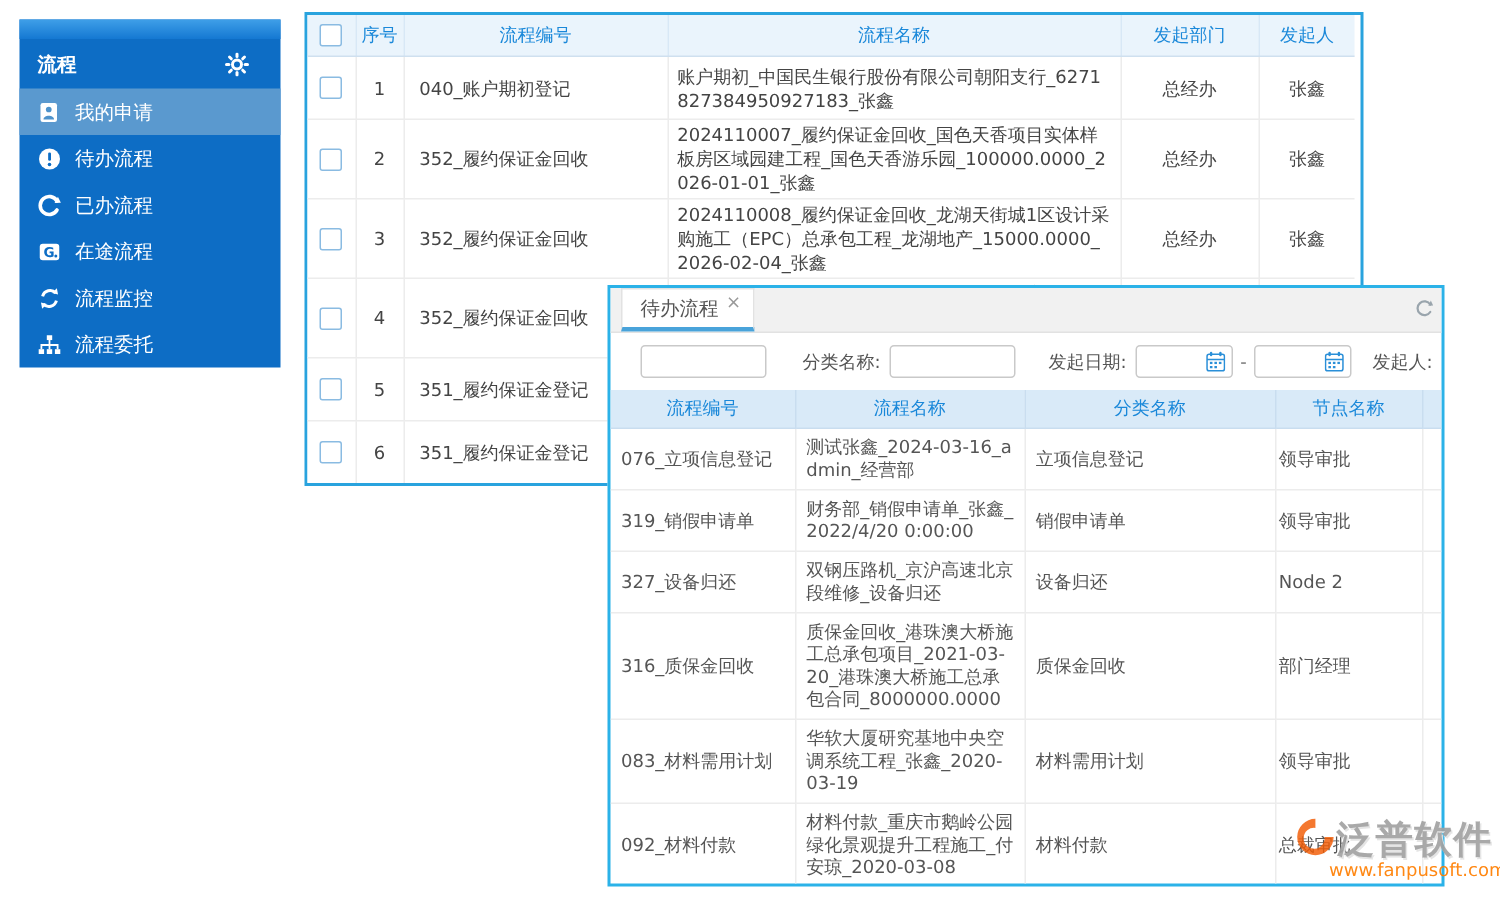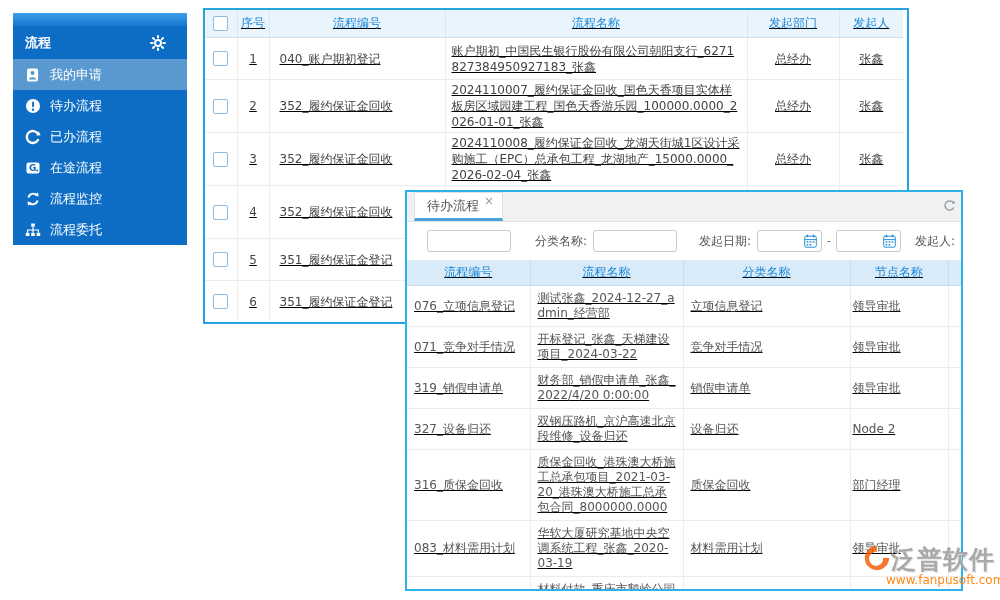--- a/index.html
+++ b/index.html
@@ -10,21 +10,21 @@
   
   .sidebar{position:absolute;left:13px;top:13px;width:174px;background:#0d6dc5;color:#fff;z-index:5;}
   .sb-strip{height:13px;background:linear-gradient(180deg,#3f9fe8,#1478d2);}
   .sb-header{height:33px;display:flex;align-items:center;justify-content:space-between;padding:0 12px;font-size:13px;font-weight:bold;}
   .sb-item{height:31px;display:flex;align-items:center;padding:0 11px;font-size:13px;cursor:pointer;}
   .sb-item.active{background:#5a99cf;}
   .sb-icon{width:17px;height:16px;margin-right:9px;flex:none;display:flex;align-items:center;justify-content:center;}
   .redbox{border:2px solid #e02222;padding:2px 7px;}
   
   .mwrap{position:absolute;left:203px;top:8px;width:702px;border:2px solid #29a3de;background:#fff;z-index:1;}
-  table{border-collapse:collapse;table-layout:fixed;text-decoration:underline;}
+  table{border-collapse:collapse;table-layout:fixed;}
   .mtable{width:698px;}
   .mtable th{height:25px;background:#eaf4fc;color:#1a88d9;font-size:12px;font-weight:normal;
     border-right:1px solid #d8e8f6;border-bottom:1px solid #cfe0ef;}
   .mtable td{height:37px;font-size:12px;color:#444;border-right:1px solid #ececec;border-bottom:1px solid #ececec;
     padding:2px 6px;line-height:16px;vertical-align:middle;background:#fff;}
   .mtable th:last-child,.mtable td:last-child{border-right:none;}
   .mtable tr:last-child td{border-bottom:none;}
   .cb{width:13px;height:13px;border:1px solid #8abbe2;border-radius:2px;background:#fff;margin:0 auto;cursor:pointer;}
   .tc{text-align:center;}
   .pname{word-break:break-all;}
@@ -304,29 +304,22 @@
         <th>流程编号</th>
         <th>流程名称</th>
         <th>分类名称</th>
         <th>节点名称</th>
         <th></th>
       </tr>
     </thead>
     <tbody>
       <tr>
         <td>076_立项信息登记</td>
-        <td>测试张鑫_2024-12-27_admin_经营部</td>
+        <td>测试张鑫_2024-03-16_admin_经营部</td>
         <td>立项信息登记</td>
-        <td class="node">领导审批</td>
-          <td></td>
-      </tr>
-      <tr>
-        <td>071_竞争对手情况</td>
-        <td>开标登记_张鑫_天梯建设项目_2024-03-22</td>
-        <td>竞争对手情况</td>
         <td class="node">领导审批</td>
           <td></td>
       </tr>
       <tr>
         <td>319_销假申请单</td>
         <td>财务部_销假申请单_张鑫_2022/4/20 0:00:00</td>
         <td>销假申请单</td>
         <td class="node">领导审批</td>
           <td></td>
       </tr>

